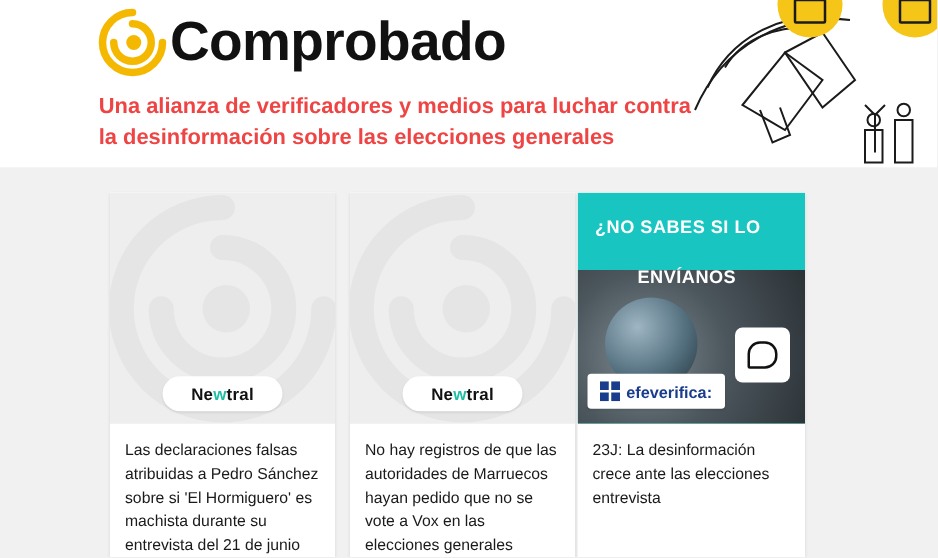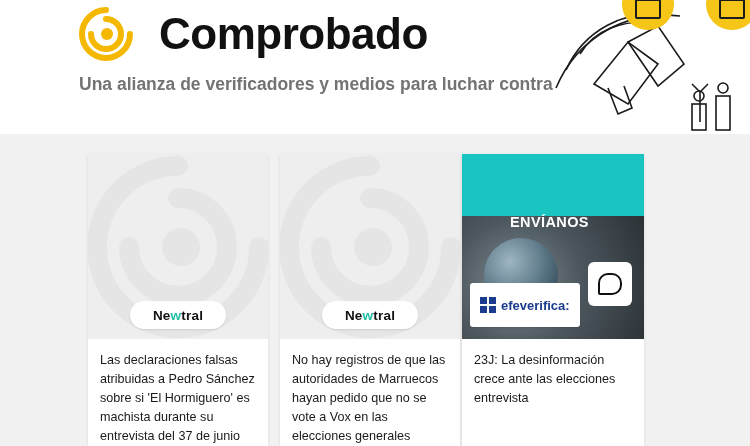--- a/index.html
+++ b/index.html
@@ -27,21 +27,21 @@
     height: 134px;
     background: #ffffff;
     overflow: hidden;
   }
   .logo-row {
     position: absolute;
     left: 78px;
     top: 6px;
     display: flex;
     align-items: center;
-    gap: 25px;
+    gap: 2px;
   }
   .logo-mark {
     width: 56px;
     height: 56px;
     position: relative;
     flex: none;
   }
   .brand-title {
     font-size: 44px;
     font-weight: bold;
@@ -50,21 +50,21 @@
     line-height: 1;
     white-space: nowrap;
   }
   .tagline {
     position: absolute;
     left: 79px;
     top: 72px;
     width: 530px;
     font-size: 17.5px;
     font-weight: bold;
-    color: #737373;
+    color: #ef4444;
     line-height: 1.45;
   }
   .tagline span {
     display: block;
   }
 
   
   .decor {
     position: absolute;
     right: 0;
@@ -159,21 +159,21 @@
     color: #1fbfa5;
   }
   .pill-efe {
     left: 8px;
     transform: none;
     border-radius: 3px;
     min-width: 0;
     gap: 5px;
     justify-content: flex-start;
     bottom: 12px;
-    height: 44px;
+    height: 28px;
   }
   .efe-mark {
     width: 16px;
     height: 16px;
     flex: none;
     position: relative;
   }
   .efe-text {
     font-size: 13px;
     font-weight: bold;
@@ -260,20 +260,21 @@
           <path d="M28 4a24 24 0 1 0 24 24" fill="none" stroke="#f5b800" stroke-width="6" stroke-linecap="round"></path>
           <path d="M28 13a15 15 0 1 1-15 15" fill="none" stroke="#f5b800" stroke-width="6" stroke-linecap="round"></path>
           <circle cx="29" cy="28" r="6" fill="#f5b800"></circle>
         </svg>
       </div>
       <div class="brand-title">Comprobado</div>
     </div>
 
     <div class="tagline">
       <span>Una alianza de  verificadores y medios para luchar contra</span>
+      <span>la desinformación sobre las elecciones generales</span>
     </div>
 
     <svg class="decor" viewBox="0 0 200 150" aria-hidden="true">
       <g fill="none" stroke="#1b1b1b" stroke-width="1.6">
         <path d="M16 78 C 34 38, 74 18, 116 22"></path>
         <path d="M6 96 C 28 44, 78 18, 130 24"></path>
         <path d="M30 62 C 44 38, 72 28, 104 30"></path>
         <path d="M44 92 l34 -42 30 22 -30 40 z"></path>
         <path d="M78 50 l30 -16 26 38 -26 22 z"></path>
         <path d="M58 96 l10 26 14 -6 -8 -22"></path>
@@ -300,21 +301,21 @@
         <svg class="thumb-swirl" viewBox="0 0 190 190" aria-hidden="true">
           <path d="M95 14a81 81 0 1 0 81 81" fill="none" stroke="#dedede" stroke-width="20" stroke-linecap="round"></path>
           <path d="M95 46a49 49 0 1 1-49 49" fill="none" stroke="#dedede" stroke-width="20" stroke-linecap="round"></path>
           <circle cx="98" cy="95" r="19" fill="#dedede"></circle>
         </svg>
         <div class="logo-pill">
           <span class="pill-text"><span>Ne</span><span class="accent">w</span><span>tral</span></span>
         </div>
       </div>
       <div class="card-body">
-        <div class="card-title">Las declaraciones falsas atribuidas a Pedro Sánchez sobre si 'El Hormiguero' es machista durante su entrevista del 37 de junio</div>
+        <div class="card-title">Las declaraciones falsas atribuidas a Pedro Sánchez sobre si 'El Hormiguero' es machista durante su entrevista del 21 de junio</div>
       </div>
     </div>
 
     <div class="card c2">
       <div class="card-thumb">
         <svg class="thumb-swirl" viewBox="0 0 190 190" aria-hidden="true">
           <path d="M95 14a81 81 0 1 0 81 81" fill="none" stroke="#dedede" stroke-width="20" stroke-linecap="round"></path>
           <path d="M95 46a49 49 0 1 1-49 49" fill="none" stroke="#dedede" stroke-width="20" stroke-linecap="round"></path>
           <circle cx="98" cy="95" r="19" fill="#dedede"></circle>
         </svg>
@@ -326,20 +327,21 @@
         <div class="card-title">No hay registros de que las autoridades de Marruecos hayan pedido que no se vote a Vox en las elecciones generales</div>
       </div>
     </div>
 
     <div class="card c3">
       <div class="card-thumb">
         <div class="promo">
           <div class="promo-photo">
             <div class="promo-globe"></div>
           </div>
+          <div class="promo-line1">¿NO SABES SI LO</div>
           <div class="promo-line2">ENVÍANOS</div>
           <div class="promo-bubble"></div>
         </div>
         <div class="logo-pill pill-efe">
           <span class="efe-mark">
             <svg viewBox="0 0 16 16" width="16" height="16" aria-hidden="true">
               <rect x="0" y="0" width="7" height="7" fill="#1a3c8c"></rect>
               <rect x="9" y="0" width="7" height="7" fill="#1a3c8c"></rect>
               <rect x="0" y="9" width="7" height="7" fill="#1a3c8c"></rect>
               <rect x="9" y="9" width="7" height="7" fill="#1a3c8c"></rect>

